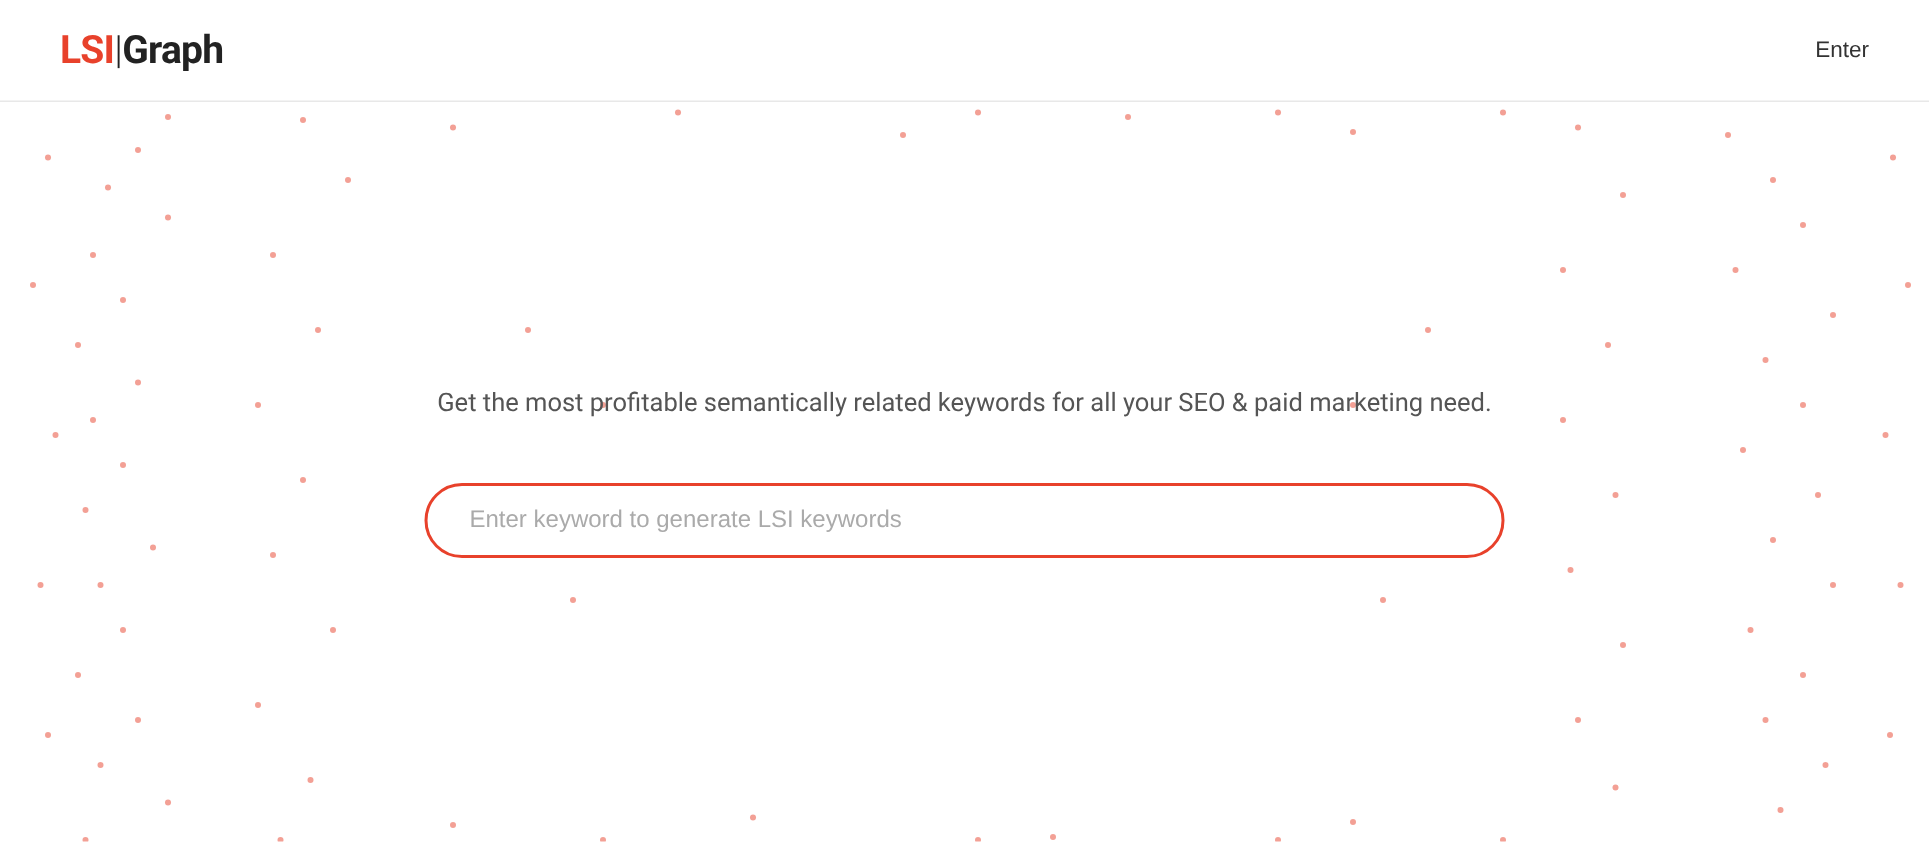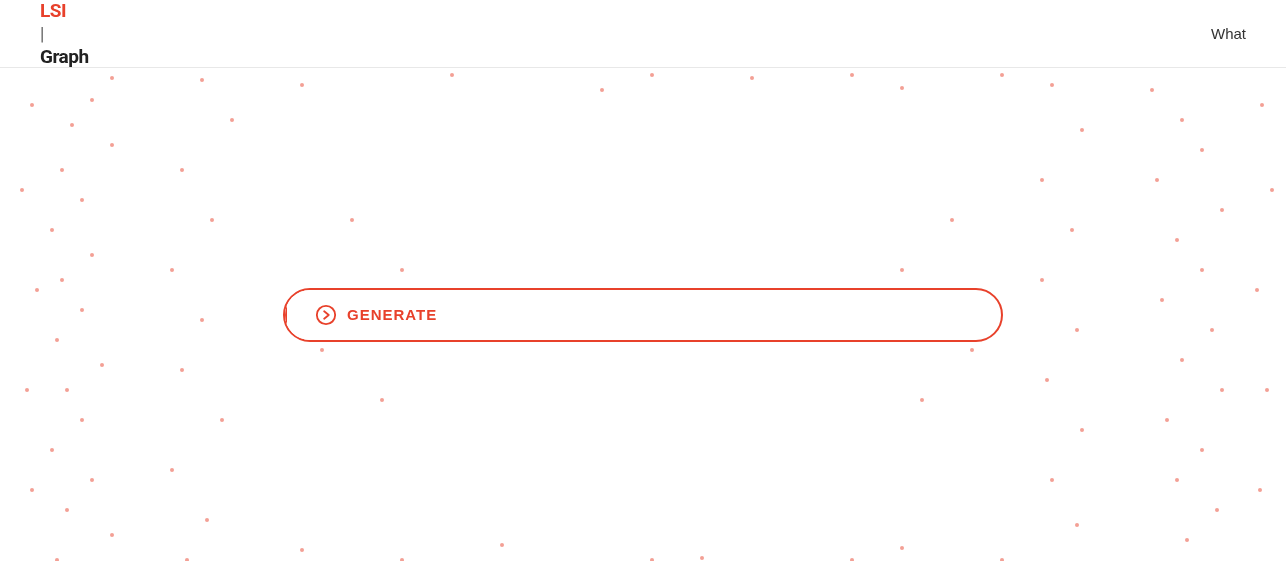--- a/index.html
+++ b/index.html
@@ -27,25 +27,24 @@
     }
 
     .navbar-left {
       display: flex;
       align-items: center;
       gap: 40px;
     }
 
     .logo {
       display: flex;
-      align-items: flex-start;
-      font-size: 19px;
+      align-items: center;
+      font-size: 26px;
       font-weight: 700;
       letter-spacing: -0.5px;
-      flex-direction: column;
     }
 
     .logo-lsi {
       color: #e8412b;
     }
 
     .logo-graph {
       color: #222;
     }
 
@@ -213,21 +212,21 @@
 
 <nav class="navbar">
   <div class="navbar-left">
     <div class="logo">
       <span class="logo-lsi">LSI</span>
         <span class="logo-pipe">|</span>
         <span class="logo-graph">Graph</span>
     </div>
   </div>
   <div class="navbar-right">
-    <button class="login-btn">What</button>
+    <button class="login-btn">Enter</button>
   </div>
 </nav>
 
 <section class="hero">
 
   <div class="dots-container" id="dots-container">
       <div class="dot" style="top: 8px; left: 110px;"></div>
       <div class="dot" style="top: 30px; left: 90px;"></div>
       <div class="dot" style="top: 55px; left: 70px;"></div>
       <div class="dot" style="top: 75px; left: 110px;"></div>
@@ -313,25 +312,18 @@
       <div class="dot" style="top: 320px; left: 25px;"></div>
       <div class="dot" style="top: 420px; left: 30px;"></div>
       <div class="dot" style="top: 35px; left: 1260px;"></div>
       <div class="dot" style="top: 120px; left: 1270px;"></div>
       <div class="dot" style="top: 220px; left: 1255px;"></div>
       <div class="dot" style="top: 320px; left: 1265px;"></div>
       <div class="dot" style="top: 420px; left: 1258px;"></div>
     </div>
 
   <div class="hero-content">
+    <p class="hero-subtitle">Get the most profitable semantically related keywords for all your SEO &amp; paid marketing need.</p>
     <div class="search-bar">
-      <button class="generate-btn">
-        <span class="generate-icon">
-          <svg class="arrow-circle" viewBox="0 0 24 24" fill="none" xmlns="http://www.w3.org/2000/svg">
-            <circle cx="12" cy="12" r="10" stroke="#e8412b" stroke-width="2"></circle>
-            <path d="M10 8l5 4-5 4" stroke="#e8412b" stroke-width="2" stroke-linecap="round" stroke-linejoin="round"></path>
-          </svg>
-        </span>
-        <span>GENERATE</span>
-      </button>
+      <input type="text" class="search-input" placeholder="Enter keyword to generate LSI keywords" style="">
     </div>
   </div>
 </section>
 
 </body></html>

